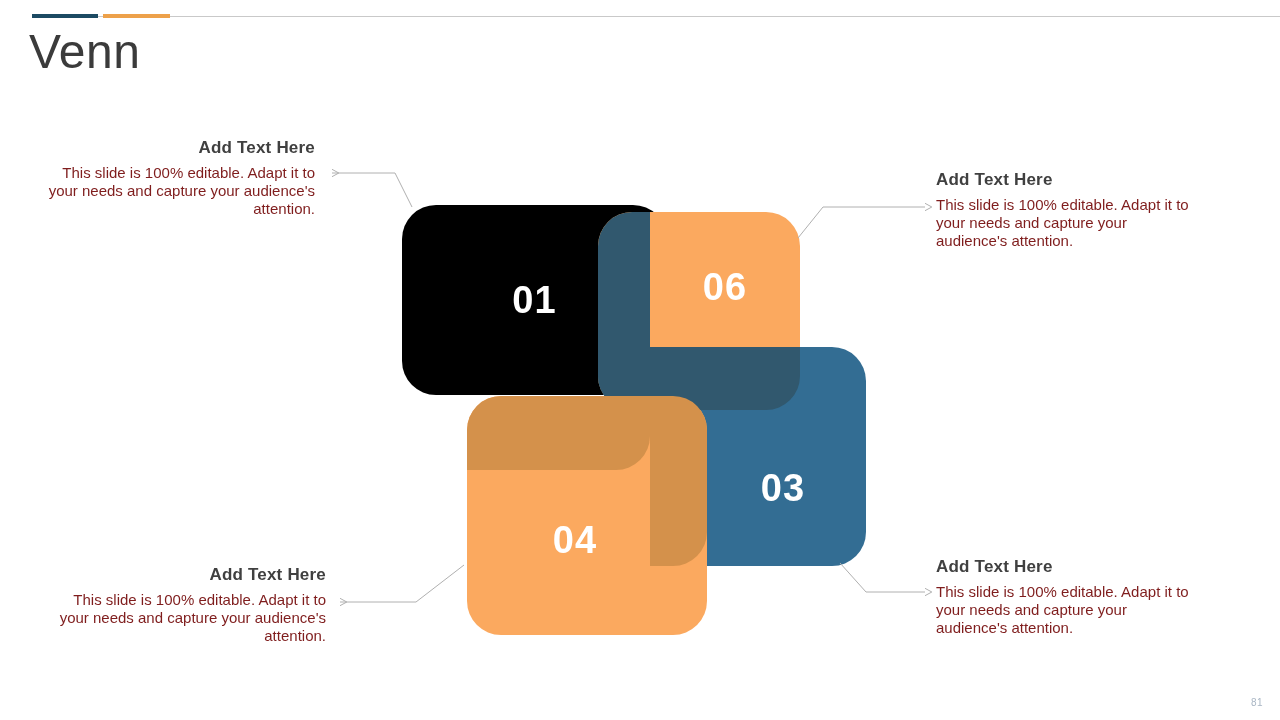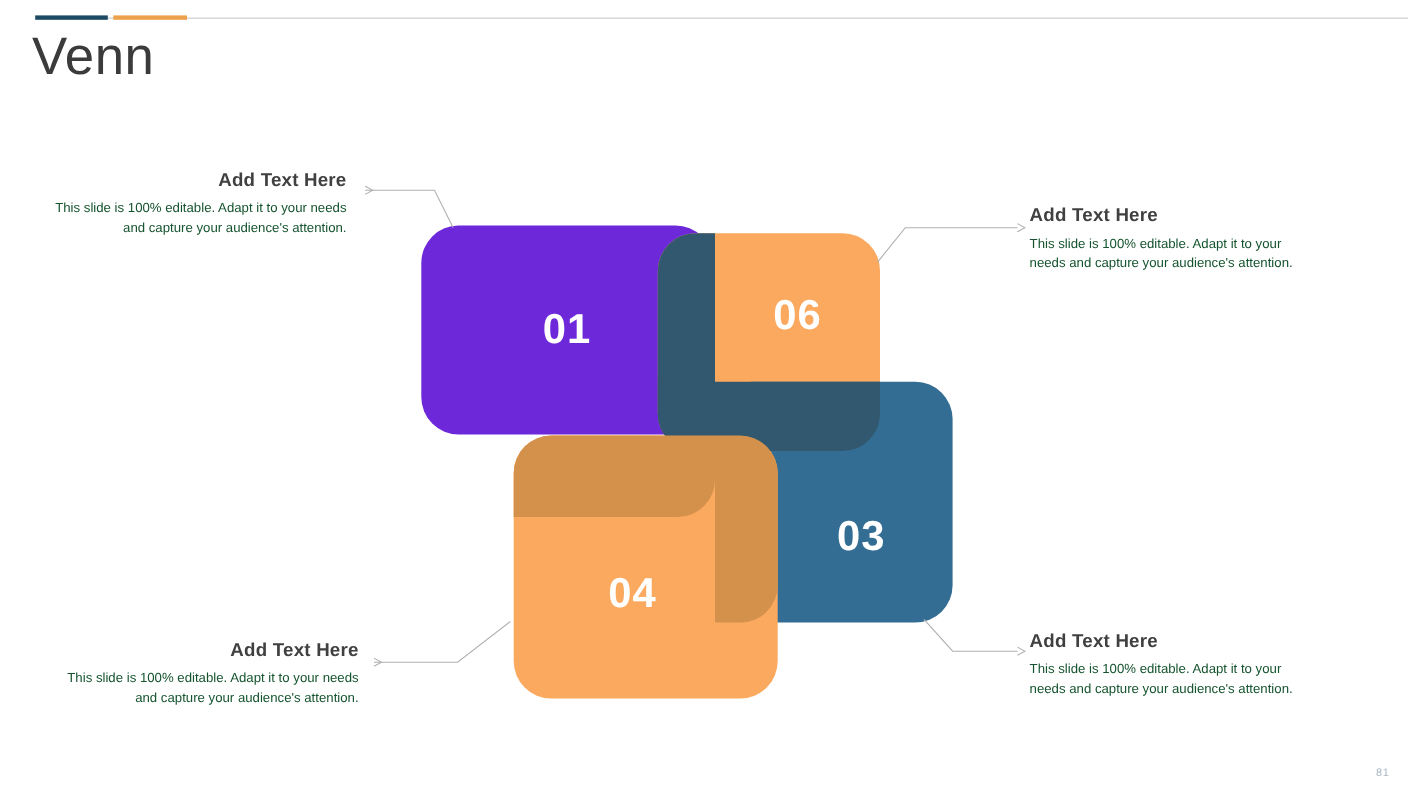--- a/index.html
+++ b/index.html
@@ -64,21 +64,21 @@
     justify-content: center;
   }
   .sq-num {
     color: #ffffff;
     font-size: 38px;
     font-weight: bold;
     letter-spacing: 1px;
     user-select: none;
   }
   
-  #sq01 { left: 383px; top: 205px;  width: 265px; height: 190px; background: #6d28d9; }
+  #sq01 { left: 402px; top: 205px;  width: 265px; height: 190px; background: #000000; }
   #sq02-full {
     left: 598px; top: 212px; width: 202px; height: 198px;
     background: #fba95f; border-radius: 34px;
   }
   #sq03 { left: 650px; top: 347px;  width: 216px; height: 219px; background: #336d93; }
   #sq04 { left: 467px; top: 396px;  width: 240px; height: 239px; background: #fba95f; }
 
   
   .ov {
     position: absolute;
@@ -112,32 +112,32 @@
   }
   
   #ov-04-02 {
     left: 650px; top: 396px; width: 57px; height: 170px;
     background: #d4914b;
     border-top-right-radius: 34px;
     border-bottom-right-radius: 34px;
   }
 
   
-  .callout { position: absolute; margin-top: 16px; }
+  .callout { position: absolute; }
   .callout .c-title {
     font-size: 17px;
     font-weight: bold;
     color: #404040;
     margin: 0 0 6px 0;
     letter-spacing: 0.2px;
   }
   .callout .c-body {
-    font-size: 12px;
+    font-size: 15px;
     line-height: 18px;
-    color: #14532d;
+    color: #7f1d1d;
     margin: 0;
   }
   .align-right { text-align: right; }
   .align-left  { text-align: left; }
 
   #callout-01 { left: 40px;  top: 138px; width: 275px; }
   #callout-02 { left: 936px; top: 170px; width: 255px; }
   #callout-04 { left: 55px;  top: 565px; width: 271px; }
   #callout-03 { left: 936px; top: 557px; width: 255px; }
 

